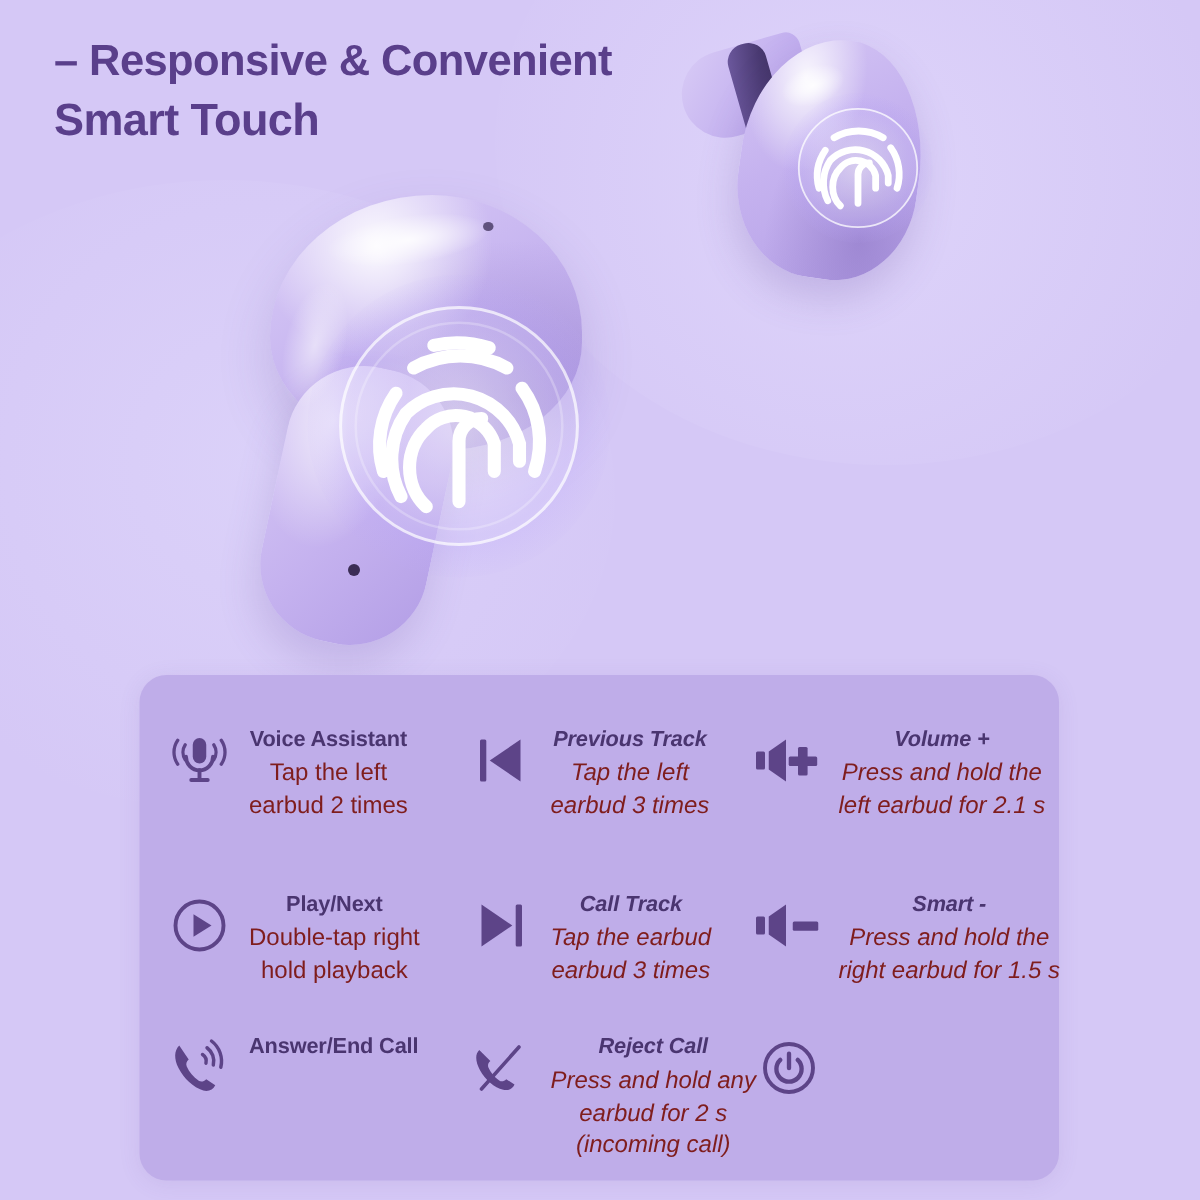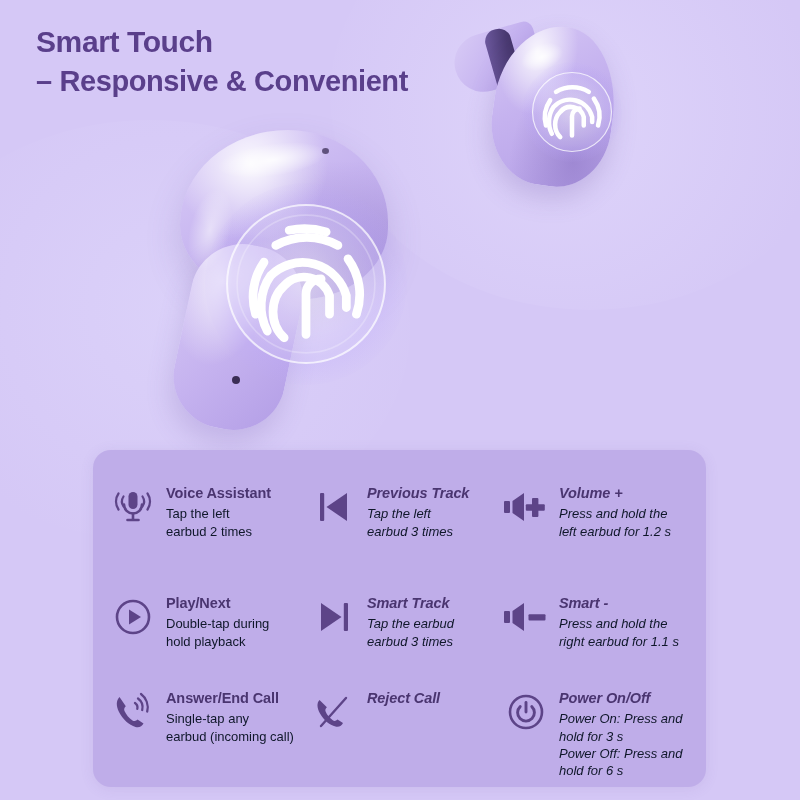--- a/index.html
+++ b/index.html
@@ -179,20 +179,21 @@
     grid-template-rows: 110px 95px 132px;
     padding: 34px 0 0 0;
     box-sizing: border-box;
   }
   .cell {
     display: flex;
     align-items: flex-start;
     gap: 9px;
     padding-left: 16px;
     box-sizing: border-box;
+    text-align: center;
   }
   .cell.c2 { padding-left: 8px; font-style: italic; }
   .cell.c3 { padding-left: 4px; font-style: italic; }
   .cell-icon {
     flex: 0 0 auto;
     width: 48px;
     height: 46px;
     display: flex;
     align-items: center;
     justify-content: center;
@@ -203,37 +204,37 @@
   .cell-title {
     color: #4a3570;
     font-weight: bold;
     font-size: 14.5px;
     line-height: 1.2;
     letter-spacing: -0.1px;
     white-space: nowrap;
   }
   .cell-desc {
     margin-top: 3px;
-    color: #0f172a;
-    font-size: 13px;
+    color: #7f1d1d;
+    font-size: 16px;
     line-height: 1.32;
   }
   .cell-desc .l { display: block; white-space: nowrap; }
 </style>
 </head>
 <body>
 
 <div id="page">
 
   <div class="bg-bloom bloom-a"></div>
   <div class="bg-bloom bloom-b"></div>
 
   <div class="heading">
+    <span class="line line2">– Responsive &amp; Convenient</span>
     <span class="line line1">Smart Touch</span>
-    <span class="line line2">– Responsive &amp; Convenient</span>
   </div>
 
   <div class="earbud bud-small">
     <div class="stem"></div>
     <div class="band"></div>
     <div class="body"></div>
     <div class="gloss"></div>
     <div class="pad">
       <div class="pad-glow"></div>
       <svg viewBox="0 0 100 100">
@@ -322,119 +323,111 @@
             <rect x="1" y="11" width="6" height="12" rx="1" fill="currentColor"></rect>
             <path d="M9.5 11 L21 3 L21 31 L9.5 23 Z" fill="currentColor"></path>
             <rect x="29" y="8" width="6.4" height="19" rx="1" fill="currentColor"></rect>
             <rect x="22.8" y="14.3" width="19" height="6.4" rx="1" fill="currentColor"></rect>
           </svg>
         </div>
         <div class="cell-text">
           <div class="cell-title">Volume +</div>
           <div class="cell-desc">
             <span class="l">Press and hold the</span>
-            <span class="l">left earbud for 1.2 s</span>
+            <span class="l">left earbud for 2.1 s</span>
           </div>
         </div>
       </div>
 
       <div class="cell c1">
         <div class="cell-icon">
           <svg width="38" height="38" viewBox="0 0 38 38">
             <circle cx="19" cy="19" r="16" fill="none" stroke="currentColor" stroke-width="2.6"></circle>
             <path d="M15 11.5 L27 19 L15 26.5 Z" fill="currentColor"></path>
           </svg>
         </div>
         <div class="cell-text">
           <div class="cell-title">Play/Next</div>
           <div class="cell-desc">
-            <span class="l">Double-tap during</span>
+            <span class="l">Double-tap right</span>
             <span class="l">hold playback</span>
           </div>
         </div>
       </div>
 
       <div class="cell c2">
         <div class="cell-icon">
           <svg width="34" height="36" viewBox="0 0 34 36">
             <path d="M4 4 L24.5 18 L4 32 Z" fill="currentColor"></path>
             <rect x="26.8" y="4" width="4.2" height="28" rx="1" fill="currentColor"></rect>
           </svg>
         </div>
         <div class="cell-text">
-          <div class="cell-title">Smart Track</div>
+          <div class="cell-title">Call Track</div>
           <div class="cell-desc">
             <span class="l">Tap the earbud</span>
             <span class="l">earbud 3 times</span>
           </div>
         </div>
       </div>
 
       <div class="cell c3">
         <div class="cell-icon">
           <svg width="46" height="34" viewBox="0 0 46 34">
             <rect x="1" y="11" width="6" height="12" rx="1" fill="currentColor"></rect>
             <path d="M9.5 11 L21 3 L21 31 L9.5 23 Z" fill="currentColor"></path>
             <rect x="25.5" y="14.3" width="17" height="6.2" rx="1" fill="currentColor"></rect>
           </svg>
         </div>
         <div class="cell-text">
           <div class="cell-title">Smart -</div>
           <div class="cell-desc">
             <span class="l">Press and hold the</span>
-            <span class="l">right earbud for 1.1 s</span>
+            <span class="l">right earbud for 1.5 s</span>
           </div>
         </div>
       </div>
 
       <div class="cell c1">
         <div class="cell-icon">
           <svg width="42" height="40" viewBox="0 0 42 40">
             <path d="M7.5 5 C4 8.5 4 14 7 20 C10.5 27 17 33 23.5 35 C27 36 30 34.5 31.5 31.5 L25.5 27.5 C24 29 22 29.5 20.5 28.5 C17 26 14 22.5 12.5 19 C11.8 17.2 12.3 15.5 13.8 14.3 Z" fill="currentColor"></path>
             <path d="M26 6.5 a11 11 0 0 1 4.2 11.5" fill="none" stroke="currentColor" stroke-width="2.3" stroke-linecap="round"></path>
             <path d="M29 2 a17 17 0 0 1 6.2 17.5" fill="none" stroke="currentColor" stroke-width="2.3" stroke-linecap="round"></path>
             <path d="M23 11 a5.5 5.5 0 0 1 2.3 5.8" fill="none" stroke="currentColor" stroke-width="2.3" stroke-linecap="round"></path>
           </svg>
         </div>
         <div class="cell-text">
           <div class="cell-title">Answer/End Call</div>
-          <div class="cell-desc">
-            <span class="l">Single-tap any</span>
-            <span class="l">earbud (incoming call)</span>
-          </div>
         </div>
       </div>
 
       <div class="cell c2">
         <div class="cell-icon">
           <svg width="40" height="38" viewBox="0 0 40 38">
             <path d="M5.5 7 C2.5 10 3 15 6 20.5 C9.5 27 15.5 32 21.5 33.5 C25 34.3 27.8 32.8 29 30 L23.5 26.5 C22 28 20.2 28.3 18.8 27.3 C15.6 25 12.9 21.8 11.6 18.6 C11 17 11.5 15.4 12.9 14.3 Z" fill="currentColor"></path>
             <line x1="7" y1="33" x2="32" y2="5" stroke="currentColor" stroke-width="2.4" stroke-linecap="round"></line>
           </svg>
         </div>
         <div class="cell-text">
           <div class="cell-title">Reject Call</div>
+          <div class="cell-desc">
+            <span class="l">Press and hold any</span>
+            <span class="l">earbud for 2 s</span>
+            <span class="l">(incoming call)</span>
+          </div>
         </div>
       </div>
 
       <div class="cell c3">
         <div class="cell-icon">
           <svg width="38" height="38" viewBox="0 0 38 38">
             <circle cx="19" cy="19" r="16" fill="none" stroke="currentColor" stroke-width="2.6"></circle>
             <path d="M13.2 13.6 a8.4 8.4 0 1 0 11.6 0" fill="none" stroke="currentColor" stroke-width="2.9" stroke-linecap="round"></path>
             <line x1="19" y1="9.5" x2="19" y2="19" stroke="currentColor" stroke-width="2.9" stroke-linecap="round"></line>
           </svg>
         </div>
-        <div class="cell-text">
-          <div class="cell-title">Power On/Off</div>
-          <div class="cell-desc">
-            <span class="l">Power On: Press and</span>
-            <span class="l">hold for 3 s</span>
-            <span class="l">Power Off: Press and</span>
-            <span class="l">hold for 6 s</span>
-          </div>
-        </div>
       </div>
 
     </div>
   </div>
 
 </div>
 
 </body></html>

